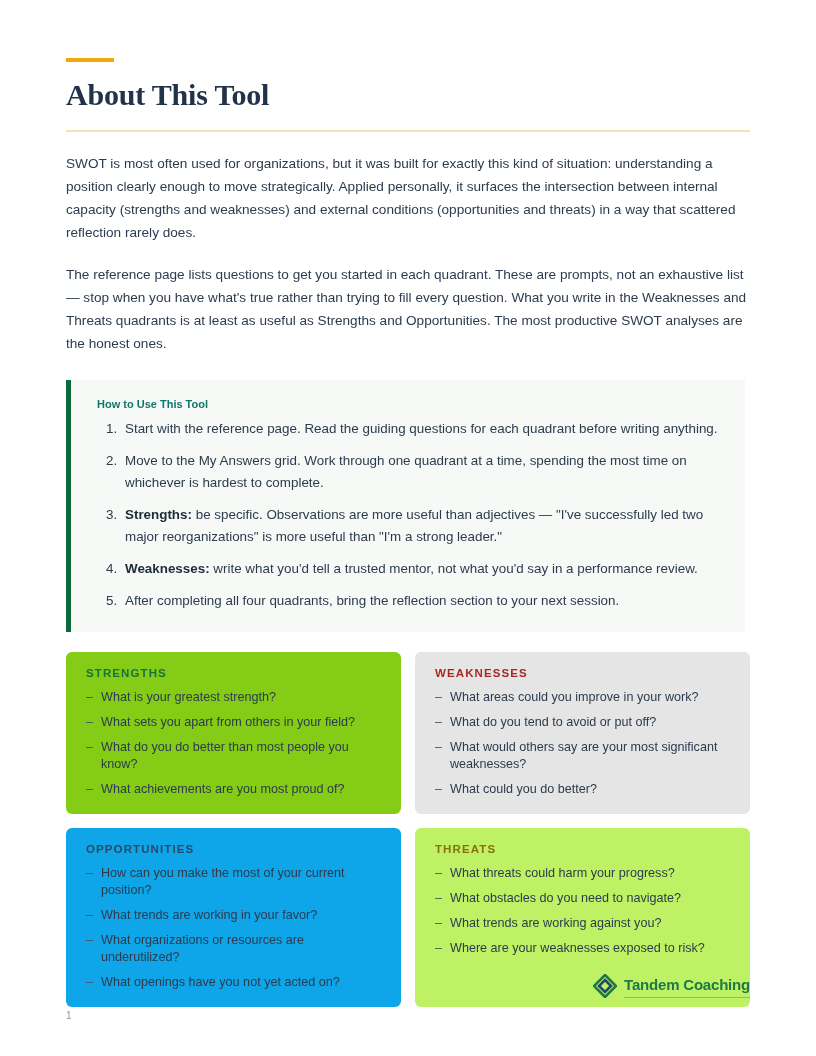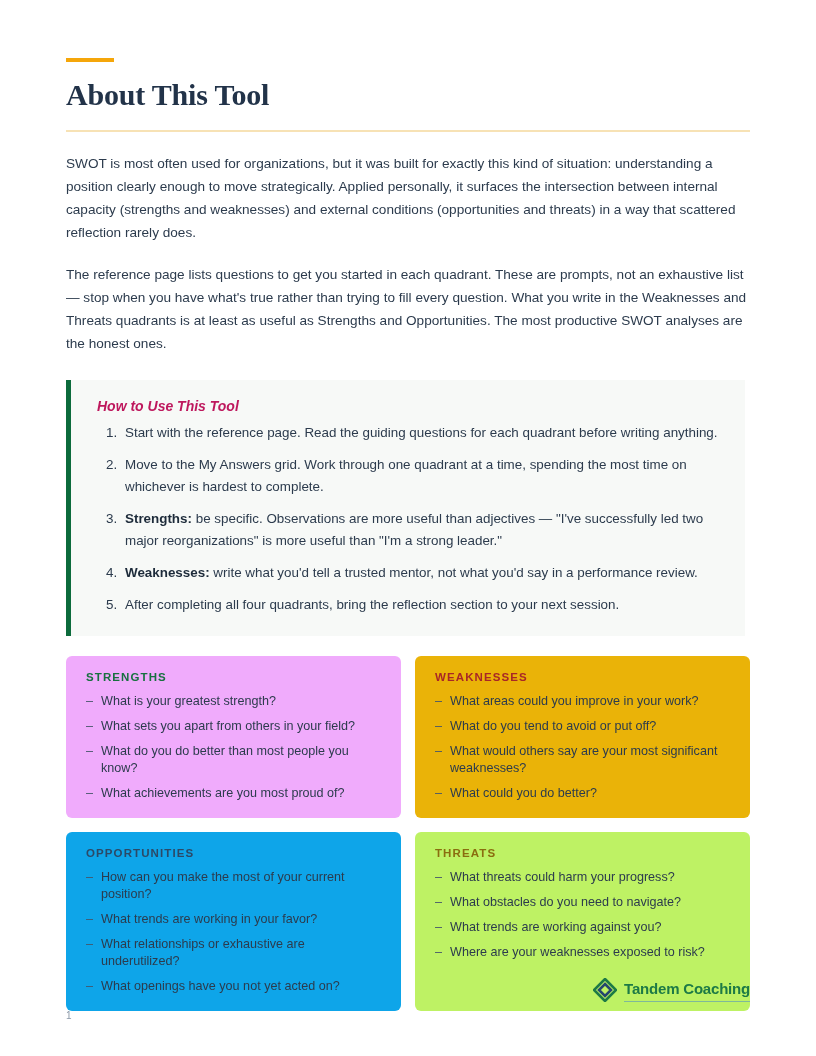--- a/index.html
+++ b/index.html
@@ -64,25 +64,24 @@
   
   .callout {
     margin-top: 25px;
     background: #f7f9f7;
     border-left: 5px solid #0c6b3c;
     width: 679px;
     box-sizing: border-box;
     padding: 18px 26px 20px 26px;
   }
   .callout-title {
-    color: #be185d;
-    font-size: 14px;
+    color: #0f766e;
+    font-size: 11px;
     font-weight: bold;
     margin: 0 0 8px 0;
-    font-style: italic;
   }
   ol.callout-list {
     margin: 0;
     padding-left: 24px;
     font-size: 13.4px;
     line-height: 22px;
     color: #2c3b4d;
   }
   ol.callout-list li {
     margin-top: 10px;
@@ -100,22 +99,22 @@
     column-gap: 14px;
     row-gap: 14px;
     width: 684px;
   }
   .card {
     border-radius: 6px;
     padding: 15px 18px 16px 20px;
     box-sizing: border-box;
     min-height: 160px;
   }
-  .card.strengths     { background: #f0abfc; }
-  .card.weaknesses    { background: #eab308; }
+  .card.strengths     { background: #84cc16; }
+  .card.weaknesses    { background: #e5e5e5; }
   .card.opportunities { background: #0ea5e9; }
   .card.threats       { background: #bef264; position: relative; }
 
   .card-title {
     font-size: 11.5px;
     font-weight: bold;
     letter-spacing: 1.1px;
     margin: 0 0 10px 0;
   }
   .card.strengths .card-title     { color: #17703f; }
@@ -221,21 +220,21 @@
           <li>What would others say are your most significant weaknesses?</li>
           <li>What could you do better?</li>
         </ul>
       </div>
 
       <div class="card opportunities">
         <div class="card-title">OPPORTUNITIES</div>
         <ul class="q-list">
           <li>How can you make the most of your current position?</li>
           <li>What trends are working in your favor?</li>
-          <li>What relationships or exhaustive are underutilized?</li>
+          <li>What organizations or resources are underutilized?</li>
           <li>What openings have you not yet acted on?</li>
         </ul>
       </div>
 
       <div class="card threats">
         <div class="card-title">THREATS</div>
         <ul class="q-list">
           <li>What threats could harm your progress?</li>
           <li>What obstacles do you need to navigate?</li>
           <li>What trends are working against you?</li>

